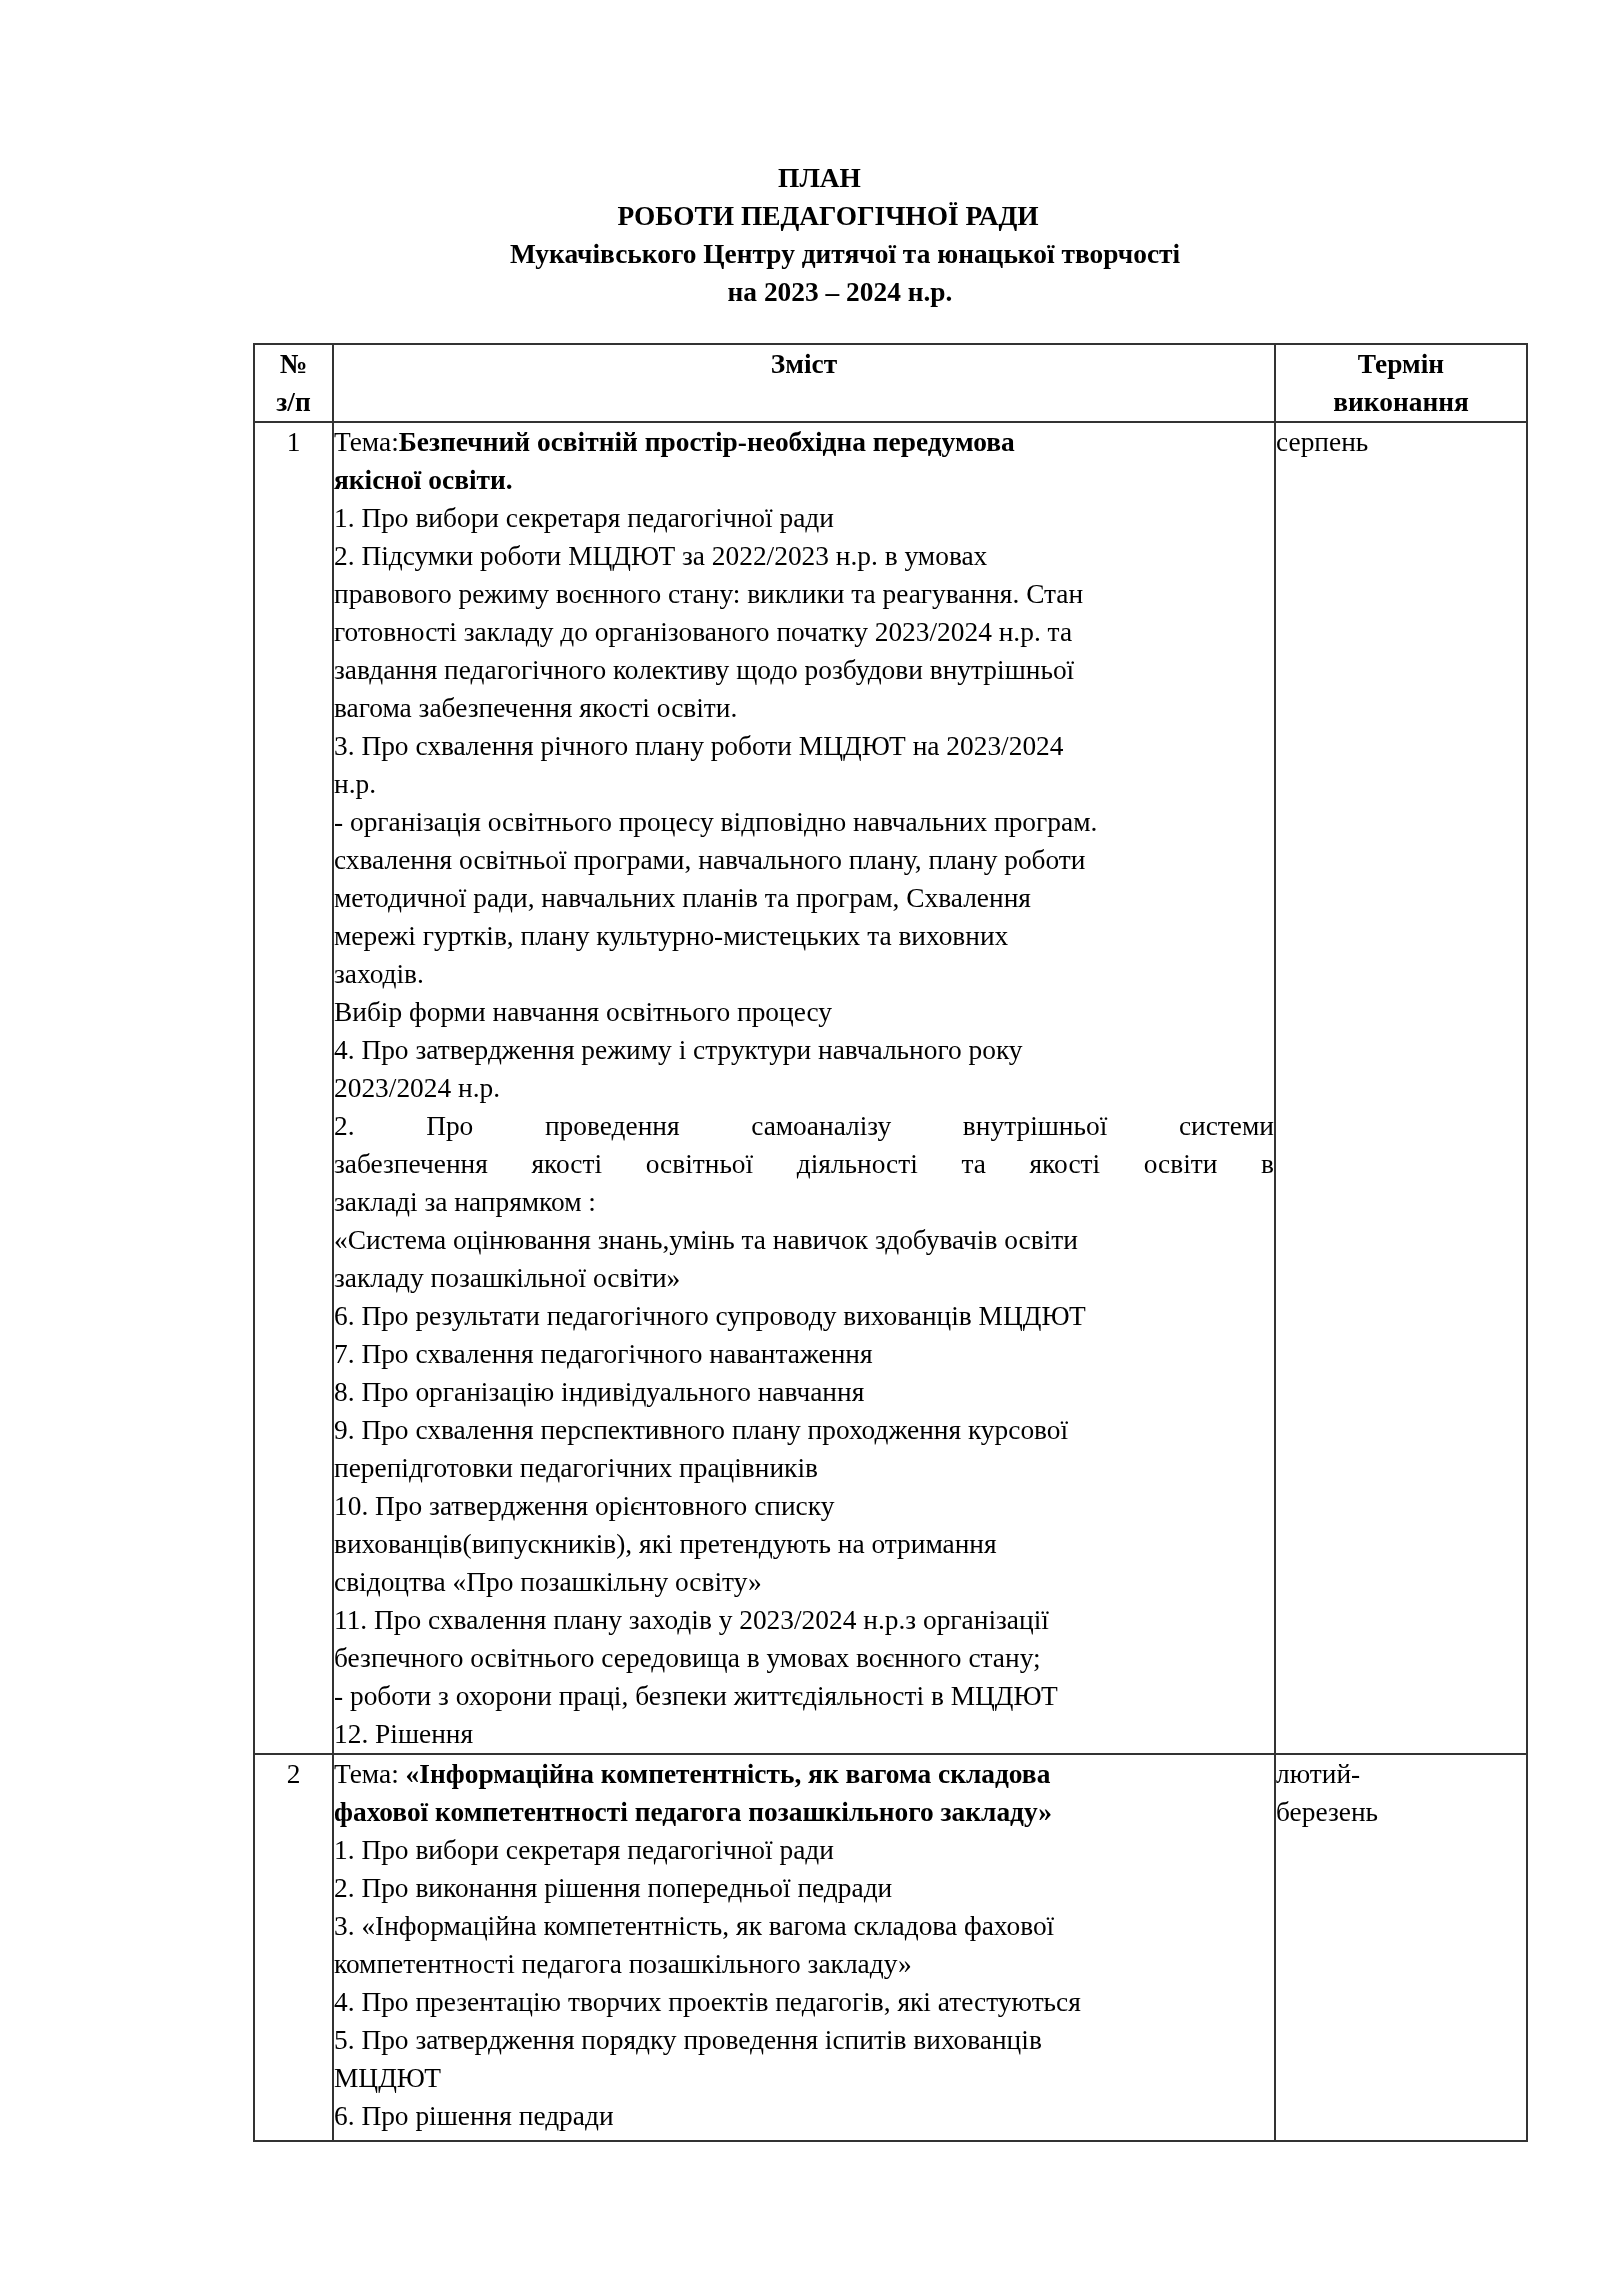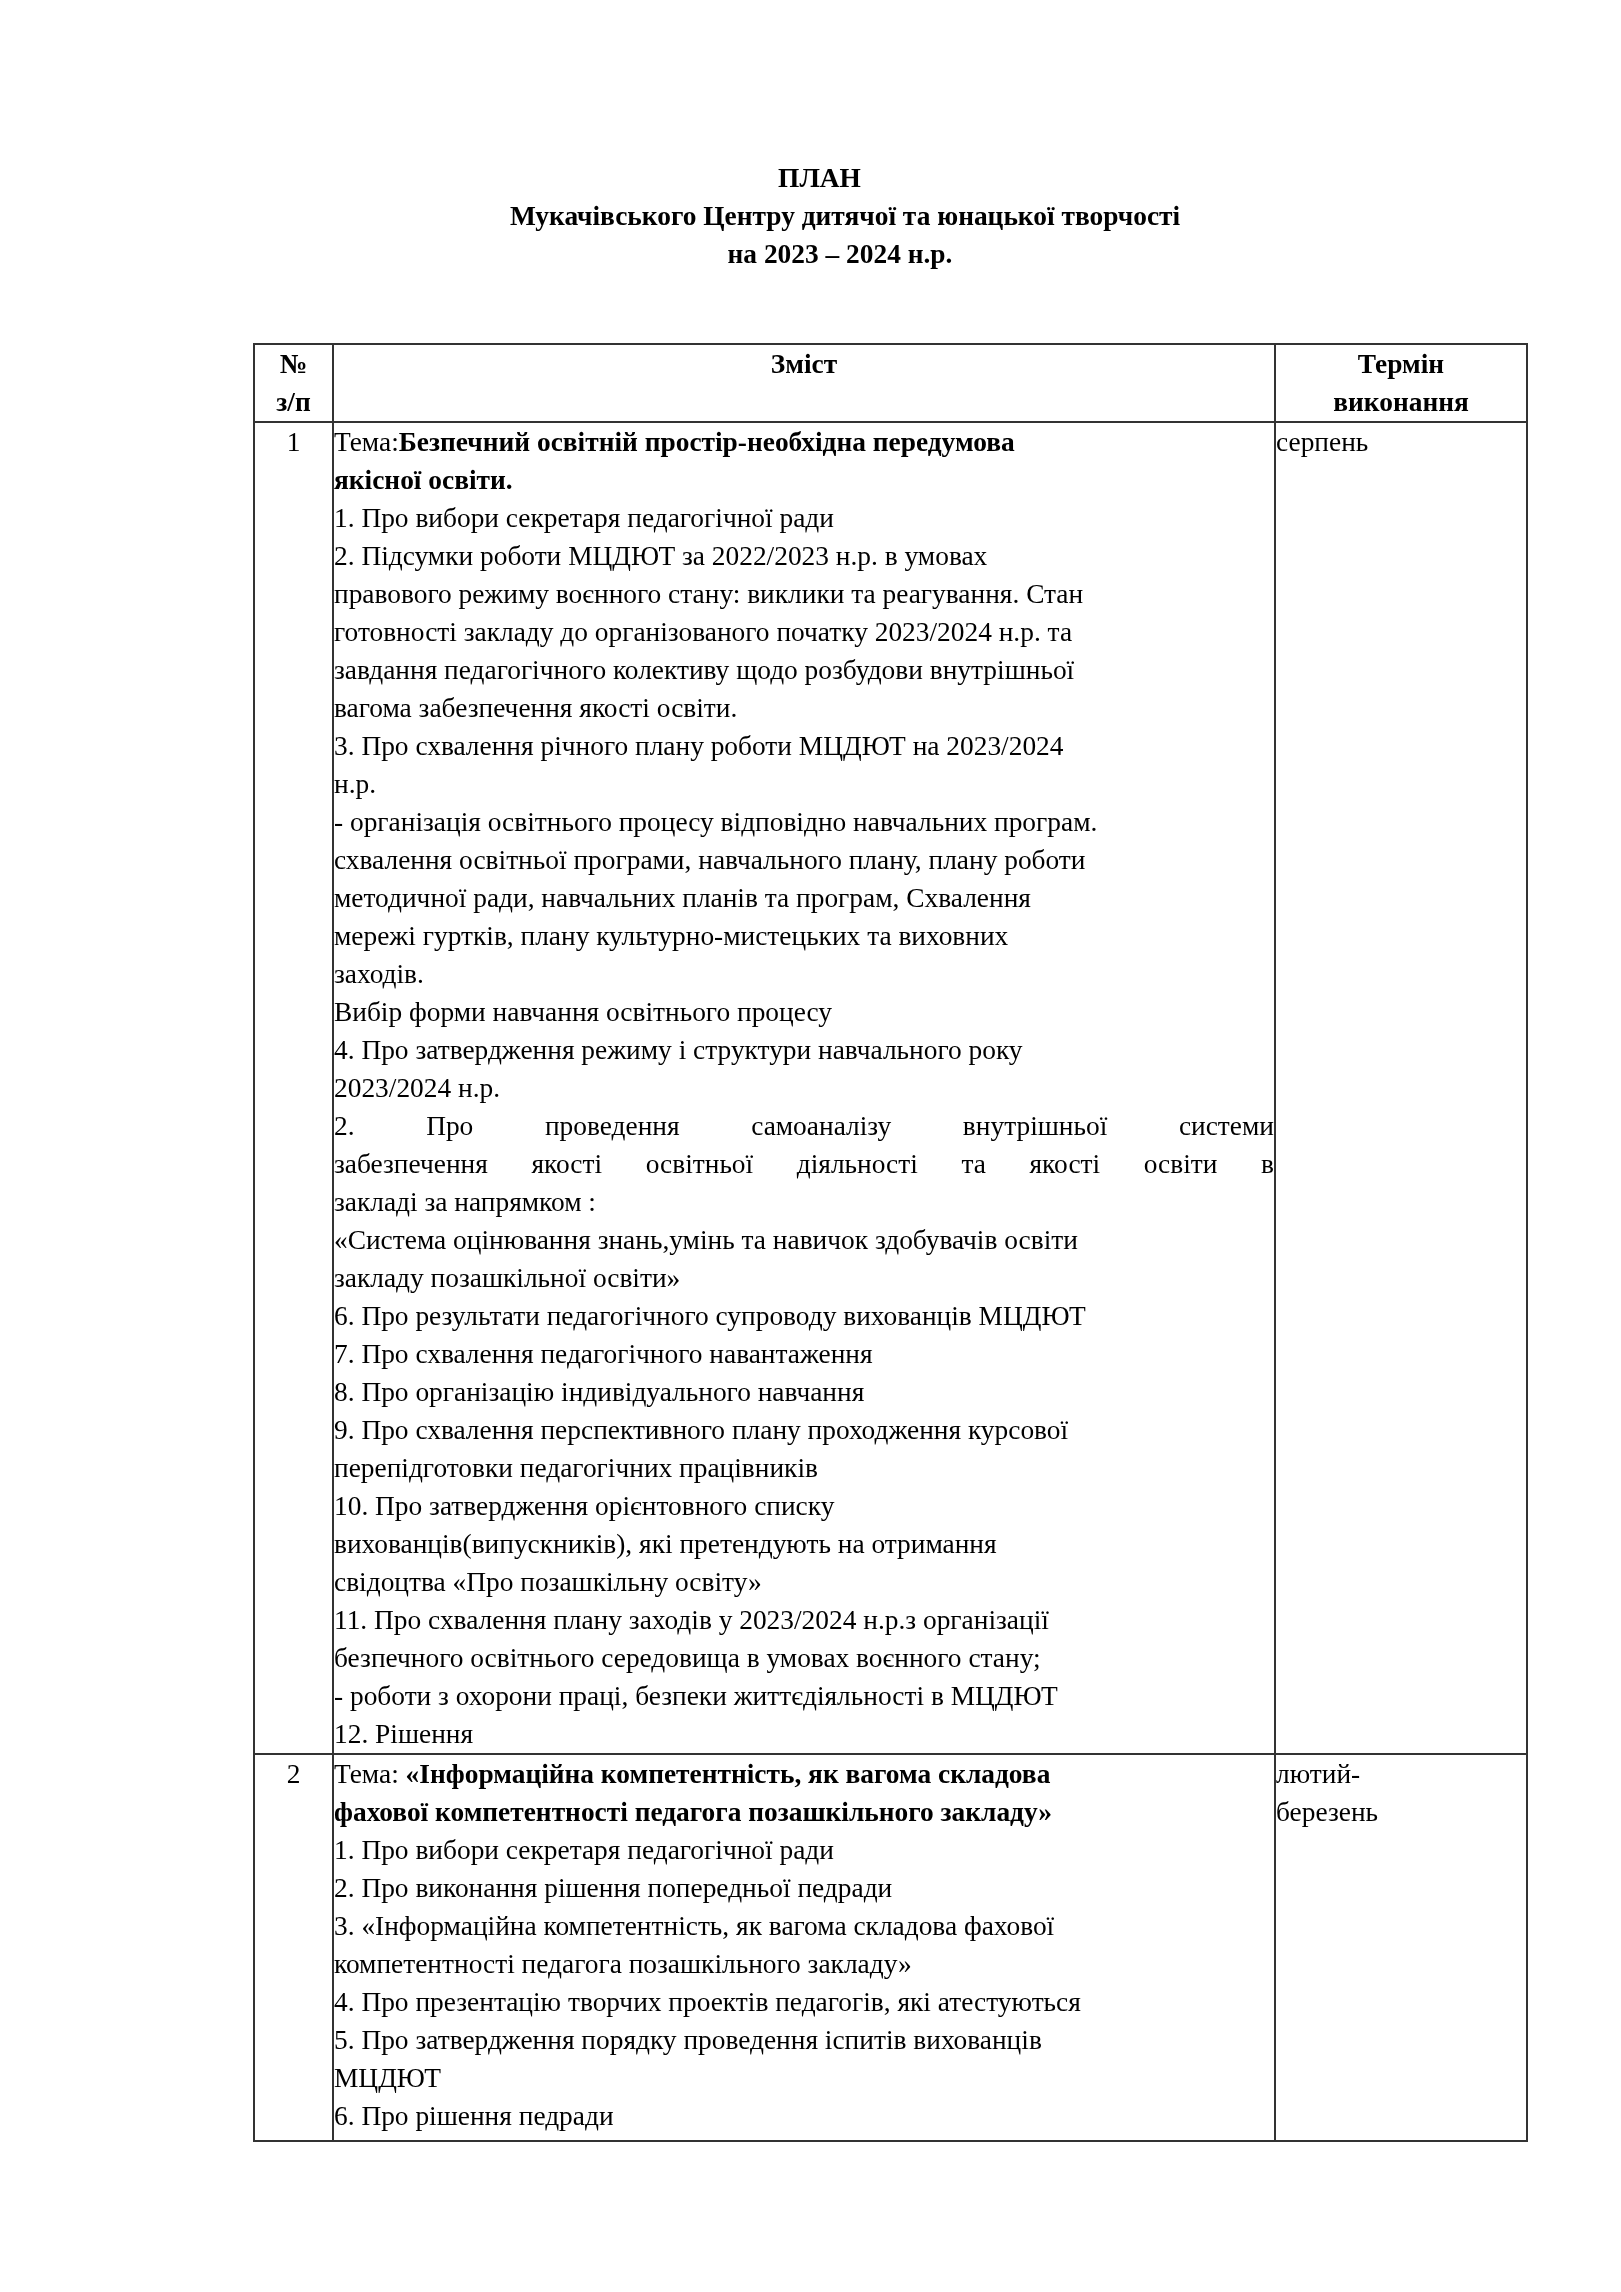--- a/index.html
+++ b/index.html
@@ -38,20 +38,21 @@
   .bold { font-weight: bold; }
   tr.head-row { height: 78px; }
   tr.row-1 { height: 1304px; }
   tr.row-2 { height: 387px; }
 </style>
 </head>
 <body>
 
 <div class="title-block">
   <div class="t1">ПЛАН</div>
+  <div class="t2">РОБОТИ  ПЕДАГОГІЧНОЇ  РАДИ</div>
   <div class="t3">Мукачівського Центру дитячої та юнацької творчості</div>
   <div class="t4">на 2023 – 2024 н.р.</div>
 </div>
 
 <table class="plan">
   <colgroup>
     <col class="c-num">
       <col class="c-content">
       <col class="c-term">
   </colgroup>

